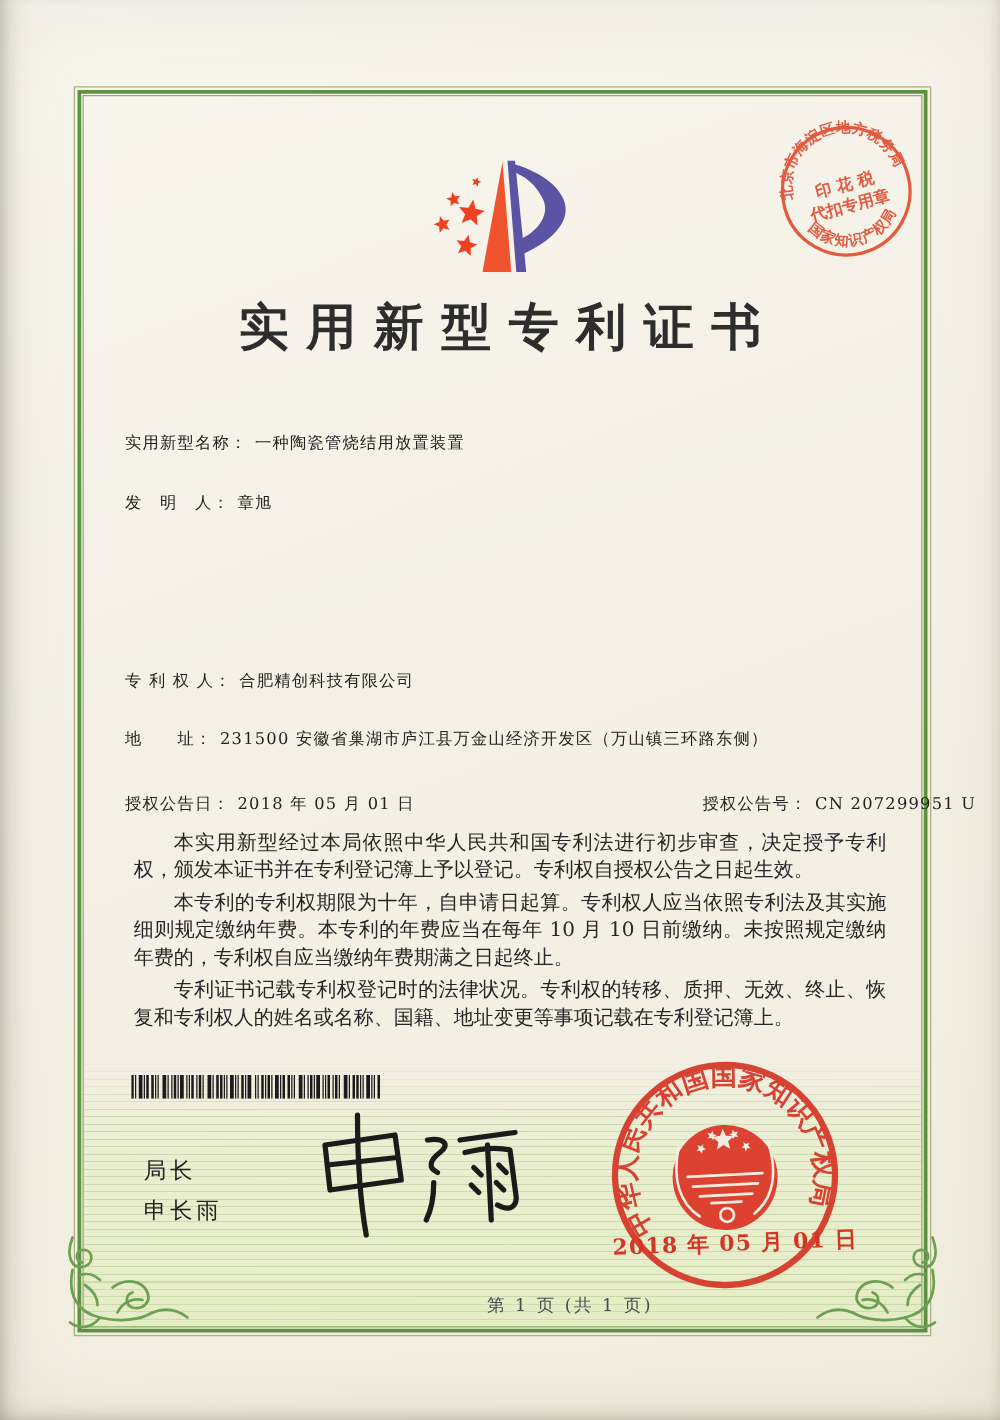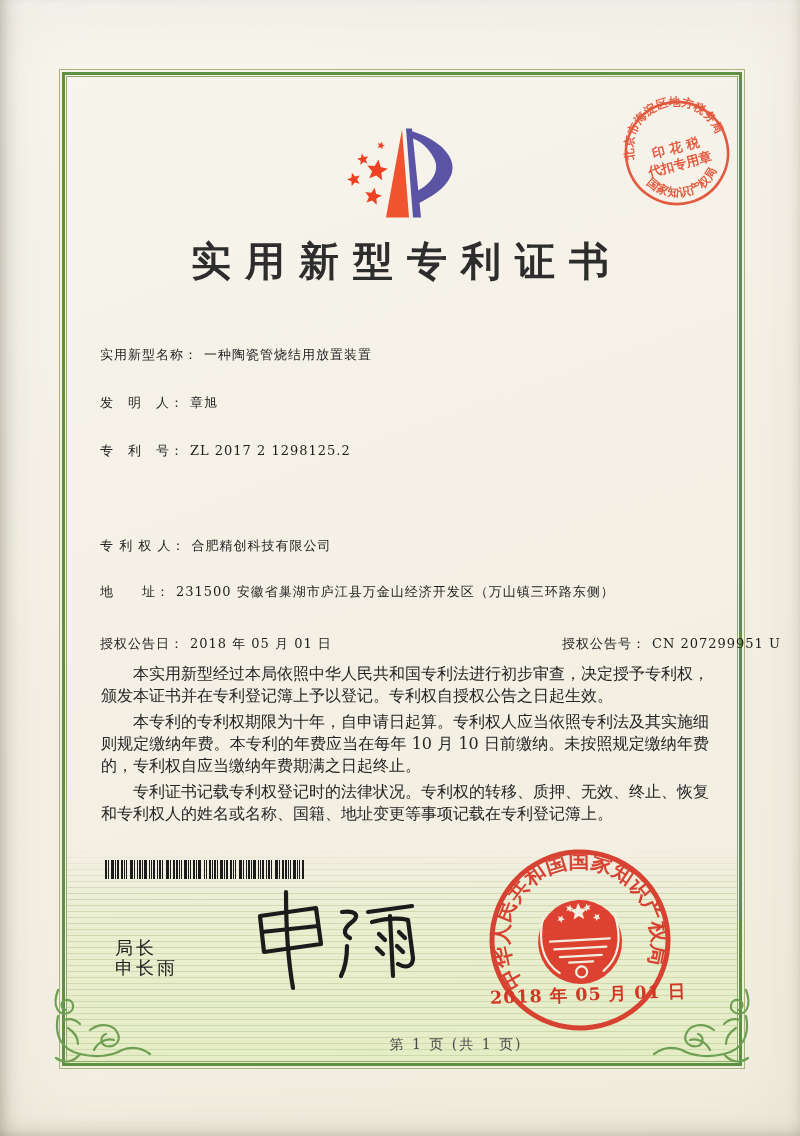--- a/index.html
+++ b/index.html
@@ -30,25 +30,25 @@
   .tax-stamp{position:absolute;left:614px;top:90px;width:126px;height:126px;opacity:.92;}
   .title{position:absolute;left:0;top:234px;width:800px;text-align:center;
          font-size:40px;letter-spacing:14px;text-indent:14px;color:#2d2d2d;font-weight:600;}
   .row{position:absolute;left:100px;font-size:13px;color:#1f1f1f;letter-spacing:1px;line-height:24px;}
   .flabel{white-space:pre;}
   .fvalue{margin-left:6px;}
   .row.address .fvalue{display:inline-block;width:512px;vertical-align:top;}
   .grant-right{position:absolute;left:462px;top:0;white-space:nowrap;}
   .paras{position:absolute;left:97px;top:663px;width:612px;font-size:16px;line-height:22px;
          text-align:justify;color:#262626;}
-  .paras p{margin:0 0 4px 4px;text-indent:2em;}
+  .paras p{margin:0 0 4px 10px;text-indent:2em;}
   .barcode{position:absolute;left:105px;top:860px;width:202px;height:19px;
            white-space:nowrap;font-size:0;overflow:hidden;}
   .barcode i{display:inline-block;height:100%;background:#1b1b1b;}
-  .issuer-title{position:absolute;left:115px;top:924px;font-size:18px;letter-spacing:3px;color:#222;margin-top:12px;}
+  .issuer-title{position:absolute;left:115px;top:924px;font-size:18px;letter-spacing:3px;color:#222;}
   .issuer-name{position:absolute;left:115px;top:956px;font-size:18px;letter-spacing:3px;color:#222;}
   .signature{position:absolute;left:228px;top:882px;width:190px;height:114px;}
   .seal{position:absolute;left:484px;top:844px;width:192px;height:192px;opacity:.93;}
   .seal-date{position:absolute;left:490px;top:983px;width:160px;font-size:17.5px;font-weight:700;
              color:#d43524;letter-spacing:1px;transform:rotate(-2deg);white-space:nowrap;}
   .footer{position:absolute;left:62px;top:1036px;width:788px;text-align:center;
           font-size:14px;letter-spacing:2px;color:#4a4a4a;}
   .orn{position:absolute;width:110px;height:96px;}
   .orn.left{left:44px;top:984px;}
   .orn.right{left:650px;top:984px;transform:scaleX(-1);}
@@ -117,23 +117,20 @@
     </g>
   </svg>
 
   <div class="title">实用新型专利证书</div>
 
   <div class="row" style="top:343px">
     <span class="flabel">实用新型名称：</span><span class="fvalue">一种陶瓷管烧结用放置装置</span>
   </div>
   <div class="row" style="top:391px">
     <span class="flabel">发　明　人：</span><span class="fvalue">章旭</span>
-  </div>
-  <div class="row" style="top:439px">
-    <span class="flabel">专　利　号：</span><span class="fvalue">ZL 2017 2 1298125.2</span>
   </div>
   <div class="row" style="top:534px">
     <span class="flabel">专 利 权 人：</span><span class="fvalue">合肥精创科技有限公司</span>
   </div>
   <div class="row address" style="top:580px">
     <span class="flabel">地　　址：</span><span class="fvalue">231500 安徽省巢湖市庐江县万金山经济开发区（万山镇三环路东侧）</span>
   </div>
   <div class="row" style="top:632px;width:640px">
     <span class="flabel">授权公告日：</span><span class="fvalue">2018 年 05 月 01 日</span>
     <span class="grant-right">

